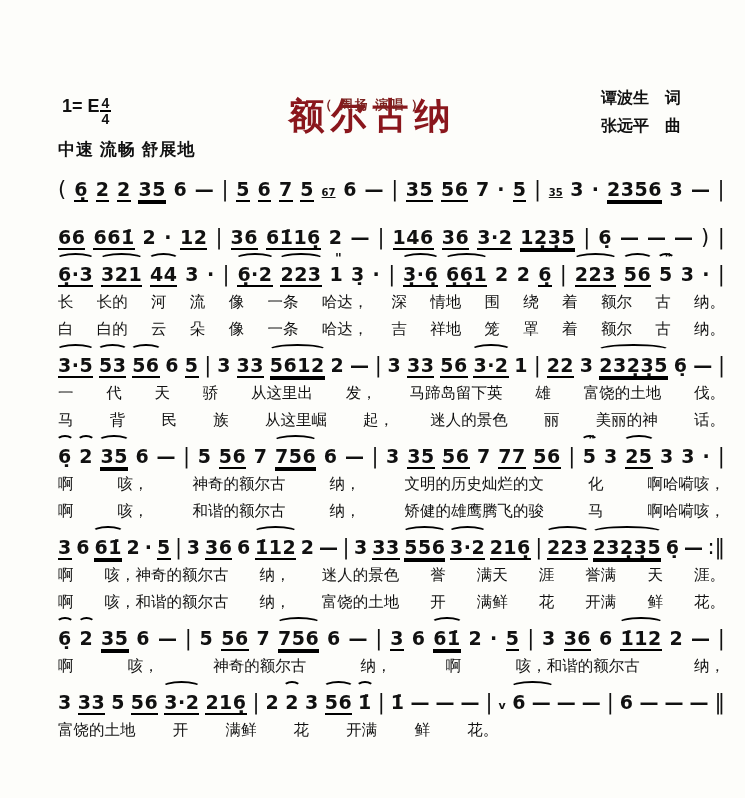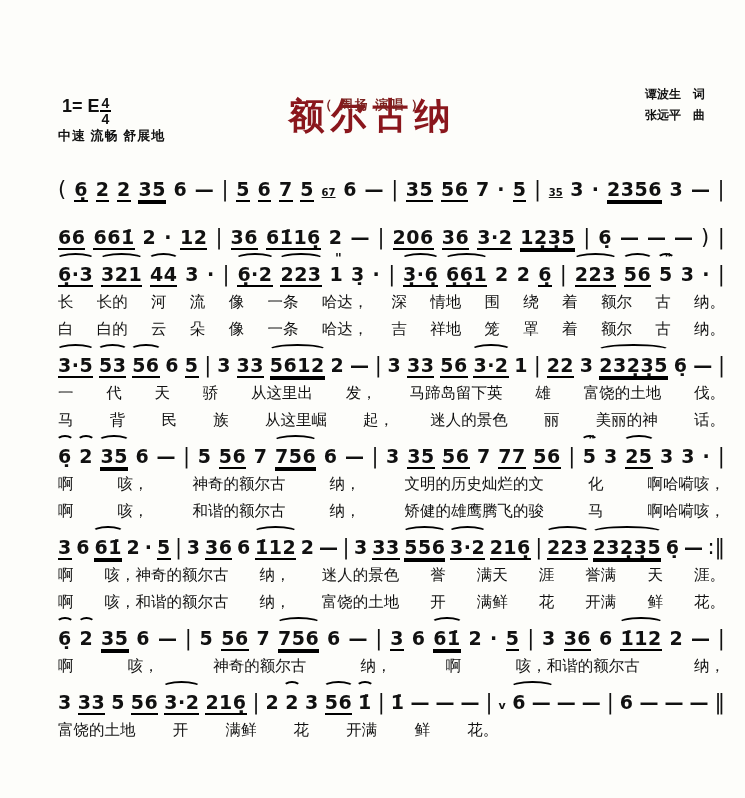--- a/index.html
+++ b/index.html
@@ -13,33 +13,33 @@
   .header{position:relative;height:150px;}
   .title{
     position:absolute;left:0;right:0;top:44px;text-align:center;
     font-size:36px;font-weight:bold;letter-spacing:6px;margin-top:48px;
   }
   .subtitle{
     position:absolute;left:0;right:0;top:96px;text-align:center;
     font-size:13px;font-weight:bold;letter-spacing:2px;
   }
   .credits{
-    position:absolute;right:40px;top:84px;text-align:left;
-    font-size:12px;line-height:1.75;font-weight:bold;
+    position:absolute;right:64px;top:84px;text-align:left;
+    font-size:16px;line-height:1.75;font-weight:bold;
   }
   .keyline{
     position:absolute;left:62px;top:96px;
     font-size:18px;font-weight:bold;display:flex;align-items:flex-start;gap:0;
   }
   .frac{display:inline-flex;flex-direction:column;line-height:1;font-size:14px;text-align:center;}
   .frac i{font-style:normal;padding:0 2px;}
   .frac i:first-child{border-bottom:2px solid #000;}
   .tempo{
-    position:absolute;left:58px;top:127px;
-    font-size:13px;font-weight:bold;letter-spacing:1px;
+    position:absolute;left:58px;top:138px;
+    font-size:17px;font-weight:bold;letter-spacing:1px;
   }
   
   .score{padding:4px 20px 0 58px;}
   .system{margin-top:2px;}
   .system.tight{margin-top:13px;}
   .music-line{
     display:flex;justify-content:space-between;align-items:baseline;
     font-family:"DejaVu Sans",sans-serif;font-weight:bold;font-size:19px;
     padding-top:10px; 
   }
@@ -127,21 +127,21 @@
           <span class="tok u1">661̇</span>
           <span class="tok">2</span>
           <span class="tok adot">·</span>
           <span class="tok u1">12</span>
           <span class="tok bar">|</span>
           <span class="tok u1">36</span>
           <span class="tok u1">61̇16̣</span>
           <span class="tok">2</span>
           <span class="tok dash">—</span>
           <span class="tok bar">|</span>
-          <span class="tok u1">206</span>
+          <span class="tok u1">146</span>
           <span class="tok u1">36</span>
           <span class="tok u1">3·2</span>
           <span class="tok u2">12̣3̣5</span>
           <span class="tok bar">|</span>
           <span class="tok">6̣</span>
           <span class="tok dash">—</span>
           <span class="tok dash">—</span>
           <span class="tok dash">—</span>
           <span class="tok paren">)</span>
           <span class="tok bar">|</span>

